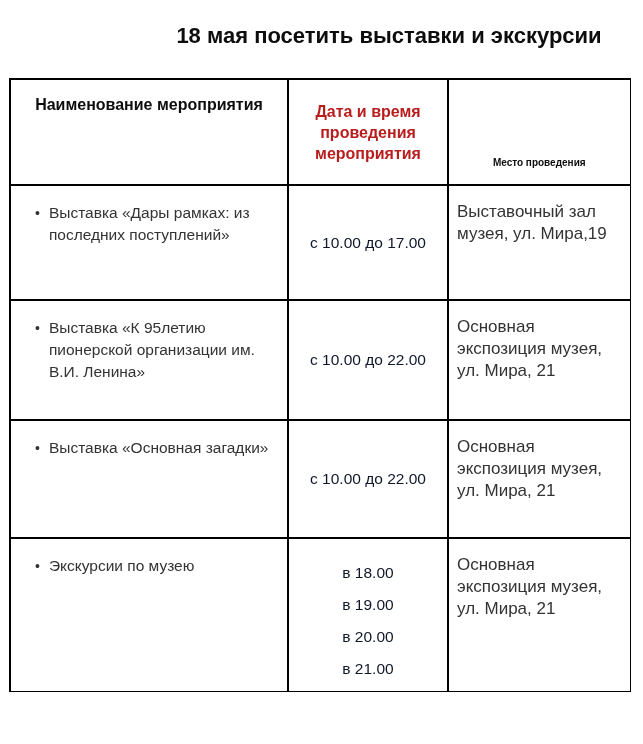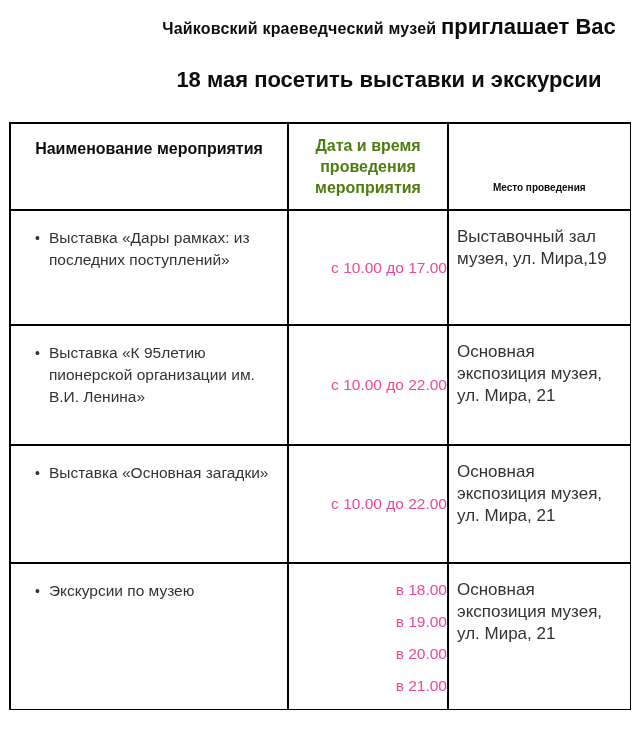--- a/index.html
+++ b/index.html
@@ -41,37 +41,37 @@
   }
   th, td {
     border: 2px solid #000;
     padding: 0;
     font-weight: normal;
   }
   th:last-child, td:last-child { border-right-width: 1px; }
   tr:last-child td { border-bottom-width: 1px; }
 
   
-  tr.head-row { height: 87px; padding-left: 45px; }
+  tr.head-row { height: 106px; padding-left: 45px; }
   th.h-name {
     vertical-align: top;
     padding-top: 16px;
     text-align: center;
     font-weight: bold;
     font-size: 16px;
     color: #0d0d0d;
   }
   th.h-datetime {
     vertical-align: middle;
     text-align: center;
     font-weight: bold;
     font-size: 16px;
     line-height: 21px;
     padding: 0 14px;
-    color: #4d7c0f;
+    color: #b91c1c;
   }
   th.h-location {
     vertical-align: bottom;
     padding-bottom: 16px;
     text-align: center;
     font-weight: bold;
     font-size: 10px;
     color: #0d0d0d;
   }
 
@@ -95,46 +95,43 @@
   }
   .bullet-glyph {
     flex: 0 0 auto;
     font-size: 14px;
     line-height: 22px;
     color: #333;
   }
 
   td.time-cell {
     vertical-align: middle;
-    text-align: right;
+    text-align: center;
     font-size: 15.5px;
-    color: #ec4899;
+    color: #0f172a;
   }
   td.time-cell.multi {
     vertical-align: top;
-    padding-top: 16px;
+    padding-top: 24px;
   }
   .time-line { line-height: 20px; }
   td.time-cell.multi .time-line { margin-bottom: 12px; }
 
   td.location-cell {
     vertical-align: top;
     padding: 15px 4px 0 8px;
     font-size: 17px;
     line-height: 22px;
     color: #333;
   }
 </style>
 </head>
 <body>
 
 <div class="title-block">
-  <div class="title-line1">
-    <span class="t-small">Чайковский краеведческий музей </span><span class="t-big">приглашает Вас</span>
-  </div>
   <div class="title-line">18 мая посетить выставки и экскурсии</div>
 </div>
 
 <table class="events">
   <colgroup>
     <col style="width:278px">
     <col style="width:160px">
     <col style="width:182px">
   </colgroup>
   <tbody>

